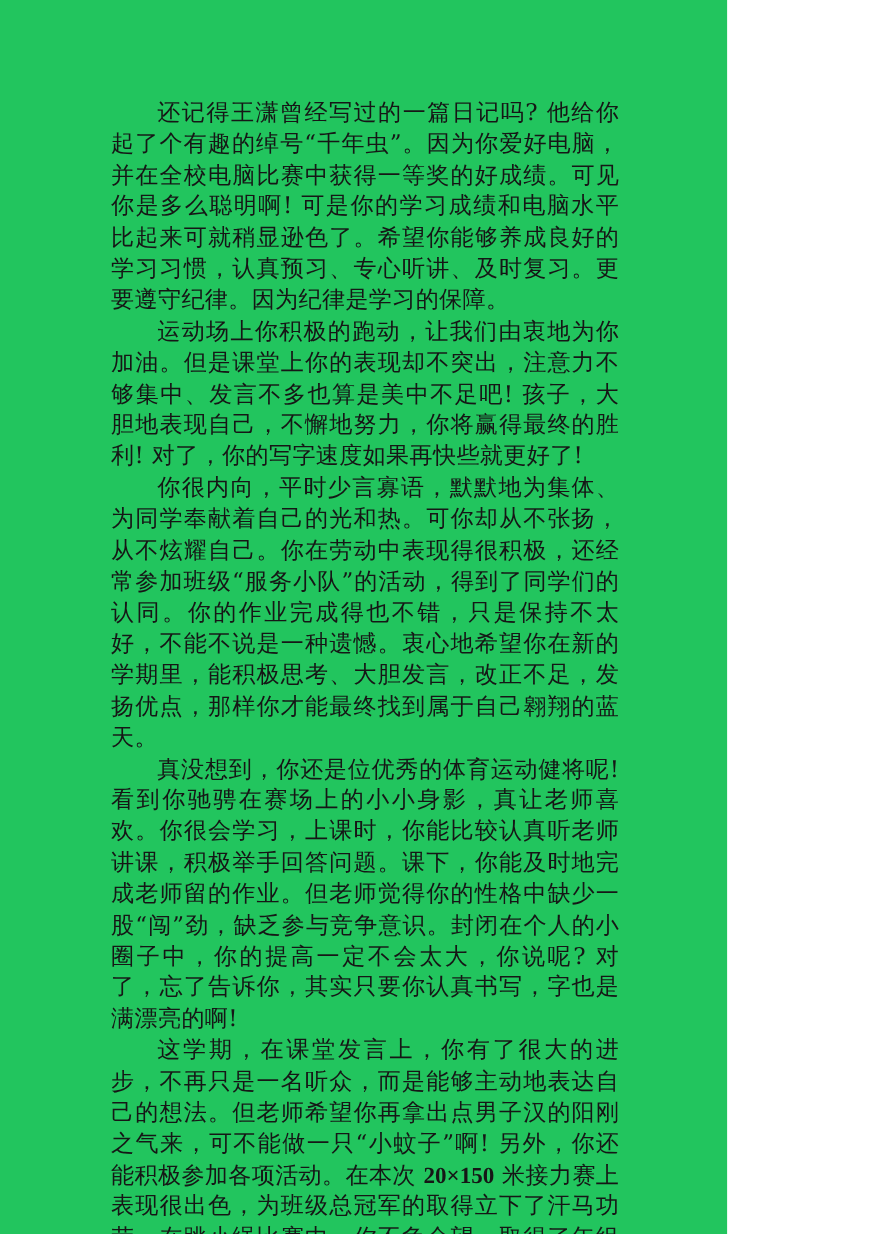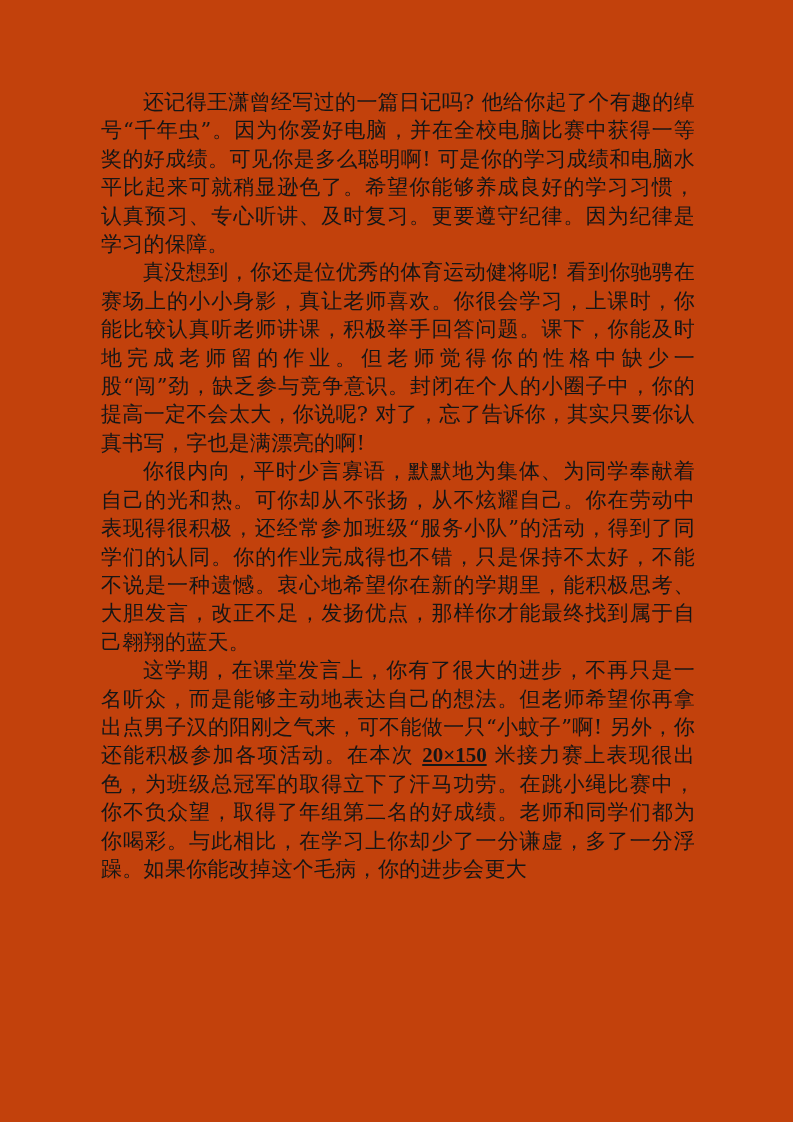--- a/index.html
+++ b/index.html
@@ -2,23 +2,23 @@
 <html><head>
 <meta charset="utf-8">
 <style>
   html, body {
     margin: 0;
     padding: 0;
     background: #ffffff;
   }
   .page {
     position: relative;
-    width: 793px;
+    width: 661px;
     height: 1122px;
-    background: #c2410c;
+    background: #22c55e;
     box-sizing: border-box;
     padding: 88px 98px 0 101px;
     overflow: hidden;
   }
   .doc-body {
     color: #161616;
     font-family: "DejaVu Serif", serif;
     font-size: 21px;
     line-height: 28.4px;
     text-align: justify;
@@ -26,33 +26,33 @@
   }
   .para {
     margin: 0;
     padding: 0;
     text-indent: 2em;
   }
   .num-bold {
     font-family: "Liberation Serif", serif;
     font-weight: bold;
     letter-spacing: 0;
-    text-decoration: underline;
   }
 </style>
 </head>
 <body>
 
 <div class="page">
   <div class="doc-body">
 
     <p class="para"><span>还记得王潇曾经写过的一篇日记吗? 他给你起了个有趣的绰号“千年虫”。因为你爱好电脑，并在全校电脑比赛中获得一等奖的好成绩。可见你是多么聪明啊! 可是你的学习成绩和电脑水平比起来可就稍显逊色了。希望你能够养成良好的学习习惯，认真预习、专心听讲、及时复习。更要遵守纪律。因为纪律是学习的保障。</span></p>
 
+    <p class="para"><span>运动场上你积极的跑动，让我们由衷地为你加油。但是课堂上你的表现却不突出，注意力不够集中、发言不多也算是美中不足吧! 孩子，大胆地表现自己，不懈地努力，你将赢得最终的胜利! 对了，你的写字速度如果再快些就更好了!</span></p>
+
+    <p class="para"><span>你很内向，平时少言寡语，默默地为集体、为同学奉献着自己的光和热。可你却从不张扬，从不炫耀自己。你在劳动中表现得很积极，还经常参加班级“服务小队”的活动，得到了同学们的认同。你的作业完成得也不错，只是保持不太好，不能不说是一种遗憾。衷心地希望你在新的学期里，能积极思考、大胆发言，改正不足，发扬优点，那样你才能最终找到属于自己翱翔的蓝天。</span></p>
 
     <p class="para"><span>真没想到，你还是位优秀的体育运动健将呢! 看到你驰骋在赛场上的小小身影，真让老师喜欢。你很会学习，上课时，你能比较认真听老师讲课，积极举手回答问题。课下，你能及时地完成老师留的作业。但老师觉得你的性格中缺少一股“闯”劲，缺乏参与竞争意识。封闭在个人的小圈子中，你的提高一定不会太大，你说呢? 对了，忘了告诉你，其实只要你认真书写，字也是满漂亮的啊!</span></p>
-
-    <p class="para"><span>你很内向，平时少言寡语，默默地为集体、为同学奉献着自己的光和热。可你却从不张扬，从不炫耀自己。你在劳动中表现得很积极，还经常参加班级“服务小队”的活动，得到了同学们的认同。你的作业完成得也不错，只是保持不太好，不能不说是一种遗憾。衷心地希望你在新的学期里，能积极思考、大胆发言，改正不足，发扬优点，那样你才能最终找到属于自己翱翔的蓝天。</span></p>
 
 
     <p class="para"><span>这学期，在课堂发言上，你有了很大的进步，不再只是一名听众，而是能够主动地表达自己的想法。但老师希望你再拿出点男子汉的阳刚之气来，可不能做一只“小蚊子”啊! 另外，你还能积极参加各项活动。在本次 </span><span class="num-bold">20×150</span><span> 米接力赛上表现很出色，为班级总冠军的取得立下了汗马功劳。在跳小绳比赛中，你不负众望，取得了年组第二名的好成绩。老师和同学们都为你喝彩。与此相比，在学习上你却少了一分谦虚，多了一分浮躁。如果你能改掉这个毛病，你的进步会更大</span></p>
 
   </div>
 </div>
 
 </body></html>

